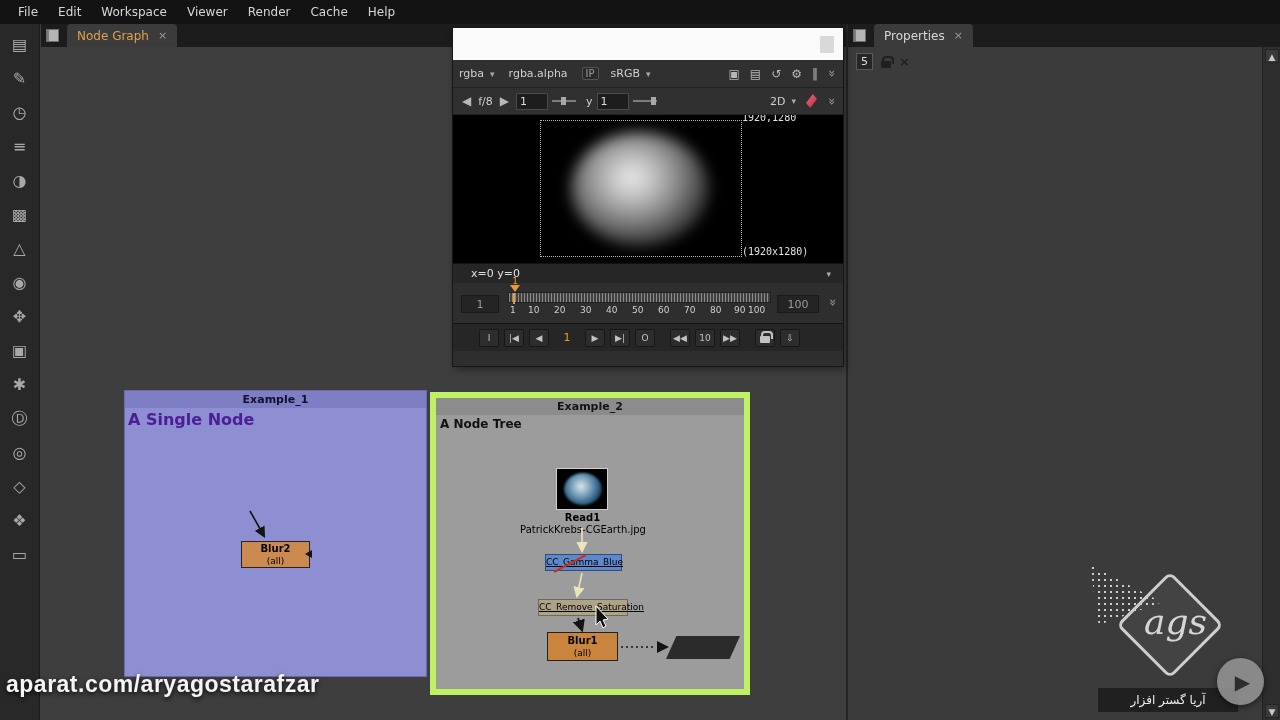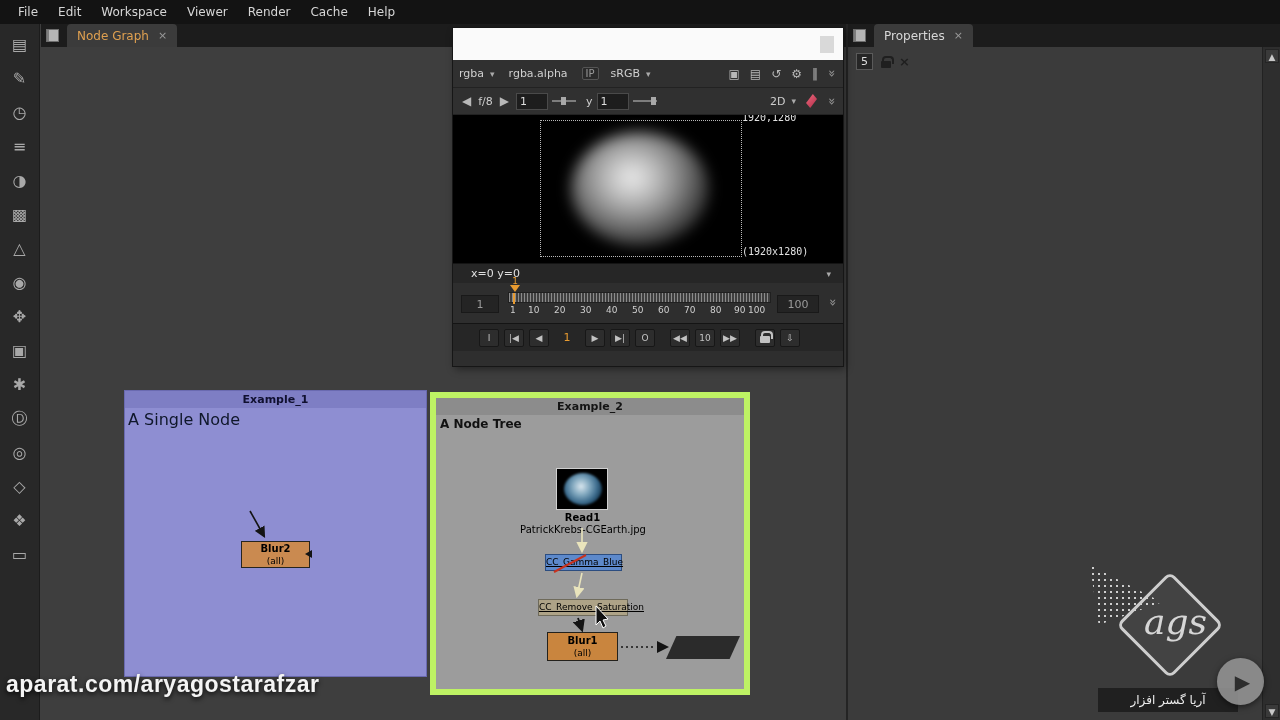--- a/index.html
+++ b/index.html
@@ -26,21 +26,21 @@
   .tab { height:23px; display:flex; align-items:center; gap:9px; padding:0 10px;
          background:#3b3b3b; border-radius:4px 4px 0 0; margin-left:8px; }
   .tab-ng-label { color:#dfa050; font-size:12px; }
   .tab-close { color:#999; font-size:11px; }
   .ng-canvas { position:absolute; left:41px; top:47px; width:805px; height:673px; background:#3e3e3e; z-index:1; }
 
   
   .backdrop { position:absolute; z-index:2; }
   .bd1 { left:124px; top:390px; width:303px; height:287px; background:#8e8ed2; border:1px solid #6a6ab0; }
   .bd1 .bd-head { height:17px; background:#7e7ec4; text-align:center; font-size:11px; font-weight:bold; color:#101030; line-height:17px; }
-  .bd1 .bd-label { position:absolute; left:3px; top:19px; font-size:16px; font-weight:normal; color:#0f172a; }
+  .bd1 .bd-label { position:absolute; left:3px; top:19px; font-size:16px; font-weight:bold; color:#4c1d95; }
   .bd2 { left:430px; top:392px; width:320px; height:303px; background:#9c9c9c; border:6px solid #bef264; }
   .bd2 .bd-head { height:17px; background:#8c8c8c; text-align:center; font-size:11px; font-weight:bold; color:#141414; line-height:17px; }
   .bd2 .bd-label { position:absolute; left:4px; top:19px; font-size:12px; font-weight:bold; color:#111; }
 
   .node { position:absolute; z-index:4; text-align:center; color:#000; }
   .blur2 { left:241px; top:541px; width:69px; height:27px; background:#ca8a50;
            border:1px solid #26241f; font-size:10px; font-weight:bold; line-height:12px; padding-top:1px; }
   .node-sub { font-weight:normal; font-size:9px; }
   .read-thumb { left:556px; top:468px; width:52px; height:42px; background:#000; border:1px solid #cfcfcf; overflow:hidden; }
   .thumb-earth { position:absolute; left:7px; top:4px; width:38px; height:32px; border-radius:50%;

